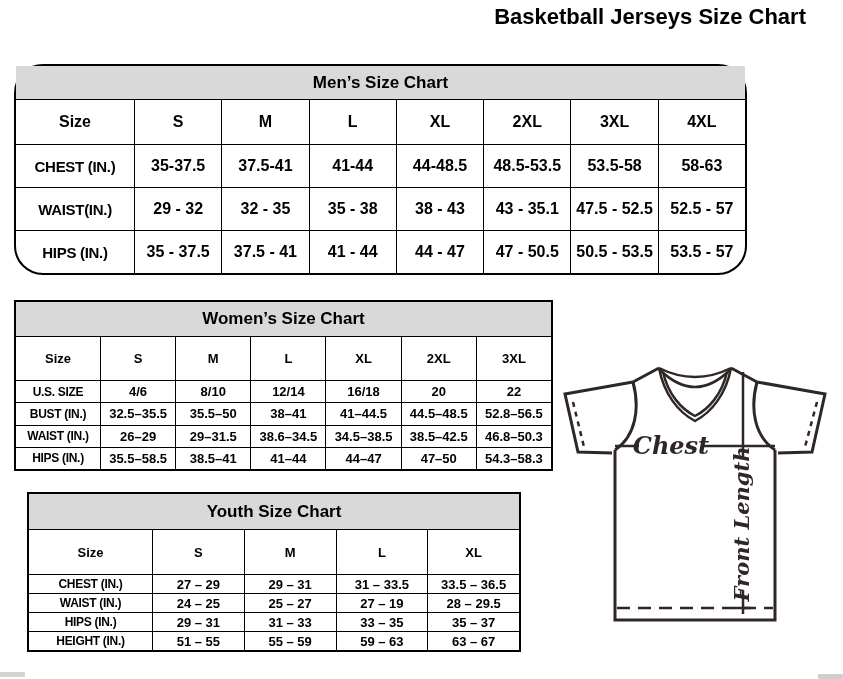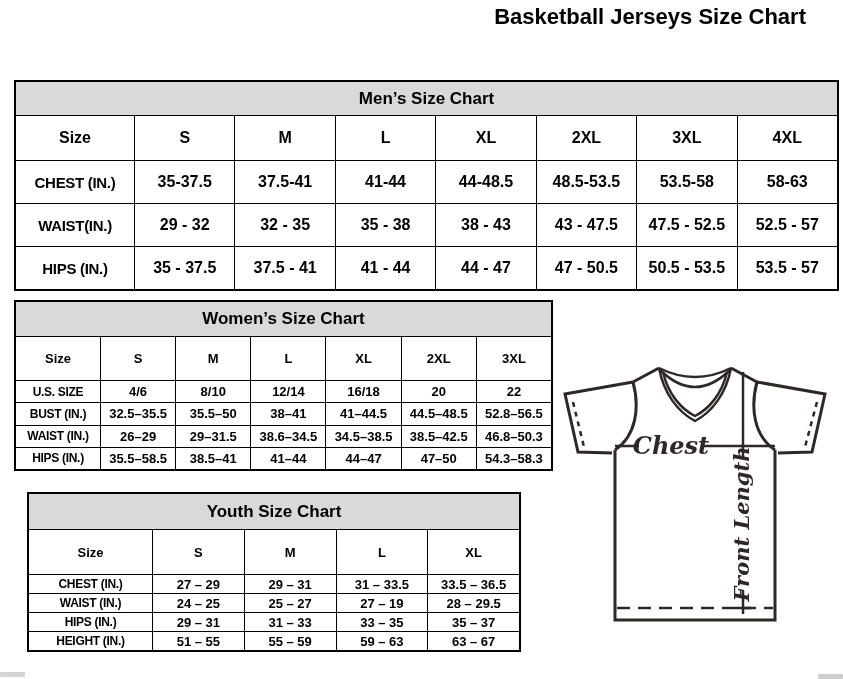--- a/index.html
+++ b/index.html
@@ -23,21 +23,21 @@
   }
   .trow{display:grid;box-sizing:border-box;}
   .trow + .trow{border-top:1.5px solid #000;}
   .tcell{
     display:flex;align-items:center;justify-content:center;
     font-weight:bold;box-sizing:border-box;white-space:nowrap;overflow:hidden;
   }
   .tcell + .tcell{border-left:1.5px solid #000;}
 
   
-  .mens{left:14px;top:80px;width:825px;height:211px;}
+  .mens{left:14px;top:64px;width:733px;height:211px;border-radius:29px;}
   .mens .band{flex:0 0 34px;}
   .mens .thead{flex:0 0 44px;font-size:16px;}
   .mens .tbody-row{flex:1;}
   .mens .trow{grid-template-columns:118px repeat(7,1fr);}
   .mens .tcell{font-size:16px;}
   .mens .tbody-row .tcell.first{font-size:15px;letter-spacing:-0.3px;}
 
   
   .womens{left:14px;top:300px;width:539px;height:171px;}
   .womens .band{flex:0 0 35px;}
@@ -92,21 +92,21 @@
       <div class="tcell">48.5-53.5</div>
       <div class="tcell">53.5-58</div>
       <div class="tcell">58-63</div>
     </div>
     <div class="trow tbody-row">
       <div class="tcell first">WAIST(IN.)</div>
       <div class="tcell">29 - 32</div>
       <div class="tcell">32 - 35</div>
       <div class="tcell">35 - 38</div>
       <div class="tcell">38 - 43</div>
-      <div class="tcell">43 - 47.5</div>
+      <div class="tcell">43 - 35.1</div>
       <div class="tcell">47.5 - 52.5</div>
       <div class="tcell">52.5 - 57</div>
     </div>
     <div class="trow tbody-row">
       <div class="tcell first">HIPS (IN.)</div>
       <div class="tcell">35 - 37.5</div>
       <div class="tcell">37.5 - 41</div>
       <div class="tcell">41 - 44</div>
       <div class="tcell">44 - 47</div>
       <div class="tcell">47 - 50.5</div>

